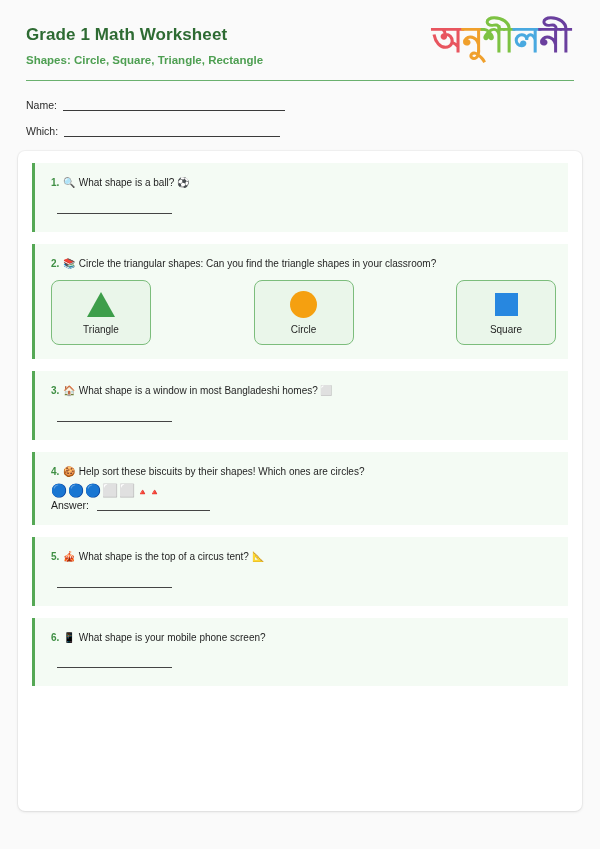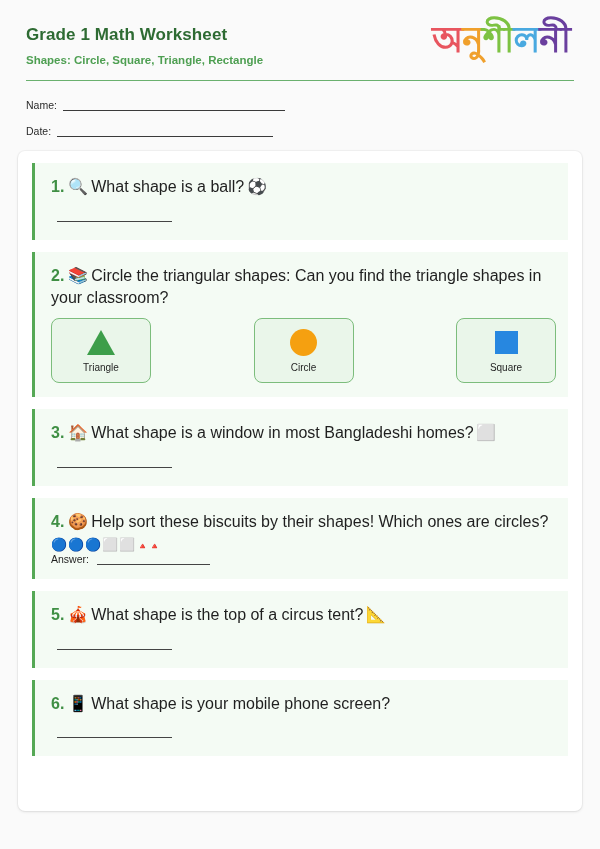--- a/index.html
+++ b/index.html
@@ -105,21 +105,21 @@
 
   .qitem {
     position: relative;
     background: #f4fbf4;
     border-left: 3px solid #55a855;
     margin-bottom: 12px;
     padding: 13px 12px 14px 16px;
     box-sizing: border-box;
   }
   .qtext {
-    font-size: 16px;
+    font-size: 10px;
     color: #1f1f1f;
     line-height: 1.35;
     margin: 0;
   }
   .qnum {
     color: #3f8f44;
     font-weight: bold;
     margin-right: 4px;
   }
   .qemoji { margin-right: 3px; }
@@ -216,21 +216,21 @@
   </div>
 
   <div class="rule"></div>
 
   <div class="fields">
     <div class="field-row">
       <span class="field-label">Name:</span>
       <span class="field-line line-name"></span>
     </div>
     <div class="field-row">
-      <span class="field-label">Date:</span>
+      <span class="field-label">Which:</span>
       <span class="field-line line-date"></span>
     </div>
   </div>
 
   <div class="qcard">
 
     <div class="qitem">
       <p class="qtext">
         <span class="qnum">1.</span><span class="qemoji">🔍</span><span>What shape is a ball?</span><span class="qtail">⚽</span>
       </p>

